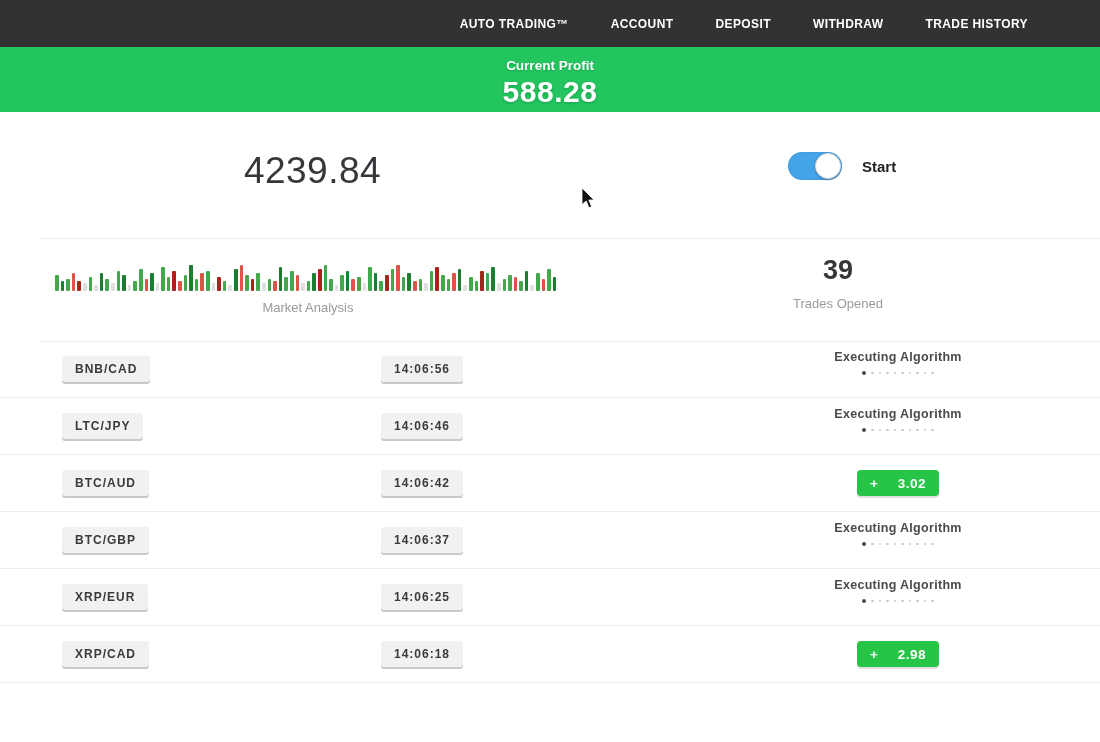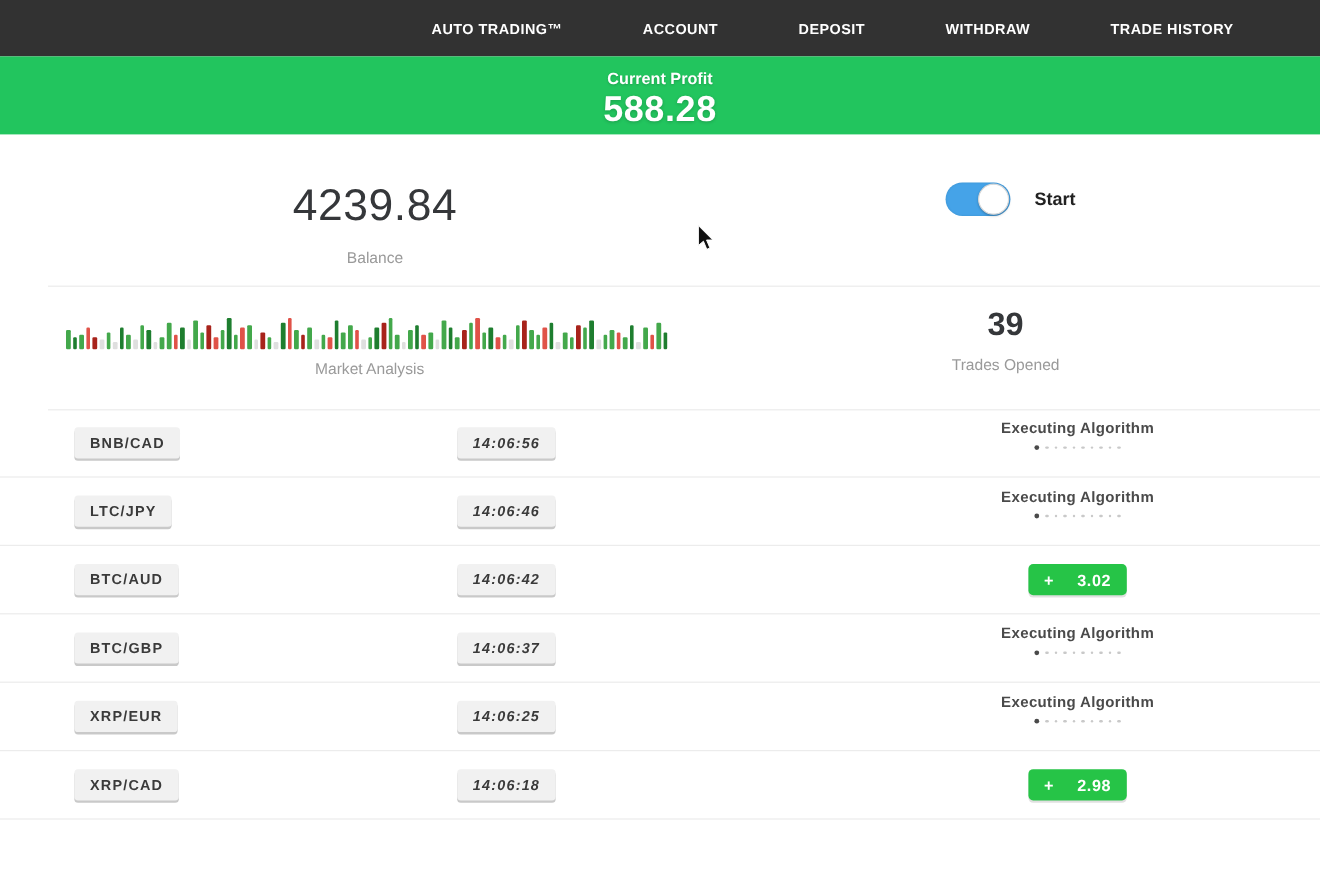--- a/index.html
+++ b/index.html
@@ -3,21 +3,21 @@
 <meta charset="utf-8">
 <style>
   * { margin:0; padding:0; box-sizing:border-box; }
   html,body { width:1100px; height:742px; background:#fff; overflow:hidden;
     font-family:"Liberation Sans", sans-serif; }
   #stage { position:relative; width:1100px; height:742px; background:#fff; }
 
   
   .nav { position:absolute; top:0; left:0; width:1100px; height:47px;
     background:var(--nav_bg,#323232); display:flex; align-items:center;
-    justify-content:flex-end; padding-right:72px; gap:67px; }
+    justify-content:flex-end; padding-right:72px; gap:42px; }
   .nav-item { color:#fff; font-size:12px; font-weight:bold; letter-spacing:.4px;
     cursor:pointer; white-space:nowrap; }
 
   
   .banner { position:absolute; top:47px; left:0; width:1100px; height:65px;
     background:var(--accent_green,#22c55e); color:#fff; text-align:center;
     padding-top:11px; }
   .banner-label { font-size:13.5px; font-weight:bold; text-shadow:0 1px 2px rgba(0,0,0,.18); }
   .banner-value { font-size:30px; font-weight:bold; margin-top:2px; letter-spacing:.5px;
     text-shadow:0 1px 3px rgba(0,0,0,.2); }
@@ -51,21 +51,21 @@
   .trades-count-label { position:absolute; left:700px; top:296px; width:276px; text-align:center; }
 
   
   .trades { position:absolute; top:341px; left:0; width:1100px; }
   .trade-row { position:relative; height:57px; border-bottom:1px solid var(--divider,#ececec); }
   .chip { position:absolute; top:50%; transform:translateY(-50%);
     background:var(--chip_bg,#f1f1f1); color:#3a3a3a; font-size:12px; font-weight:bold;
     letter-spacing:1px; padding:6px 13px; border-radius:3px;
     box-shadow:0 2px 0 var(--chip_shadow,#c9c9c9); white-space:nowrap; }
   .chip.pair { left:62px; }
-  .chip.time { left:381px;font-style:italic; }
+  .chip.time { left:381px; }
   .status { position:absolute; left:760px; width:276px; top:0; height:100%; text-align:center; }
   .exec-label { margin-top:9px; font-size:12.5px; font-weight:bold; color:#4a4a4a; letter-spacing:.3px; }
   .dots { margin-top:7px; display:flex; justify-content:center; align-items:center; gap:5px; }
   .dot { width:2.5px; height:2.5px; border-radius:50%; background:#c9c9c9; }
   .dot.active { width:4px; height:4px; background:#4a4a4a; }
   .result-badge { position:absolute; left:50%; top:50%; transform:translate(-50%,-50%);
     min-width:82px; height:26px; display:flex; align-items:center; justify-content:space-between;
     padding:0 13px; border-radius:4px; color:#fff; font-size:13.5px; font-weight:bold;
     letter-spacing:.5px; box-shadow:0 2px 0 rgba(0,0,0,.12); }
   .result-badge.profit { background:var(--badge_green,#26c447); }
@@ -87,21 +87,20 @@
       <div class="nav-item">TRADE HISTORY</div>
     </header>
 
   <section class="banner">
     <div class="banner-label">Current Profit</div>
     <div class="banner-value">588.28</div>
   </section>
 
   <div class="balance-block">
     <div class="balance-value">4239.84</div>
-    <div class="balance-label muted">Balance</div>
   </div>
 
   <div class="toggle-block">
     <div class="switch">
       <div class="knob"></div>
     </div>
     <div class="toggle-label">Start</div>
   </div>
 
   <div class="divider" style="top:238px"></div>

